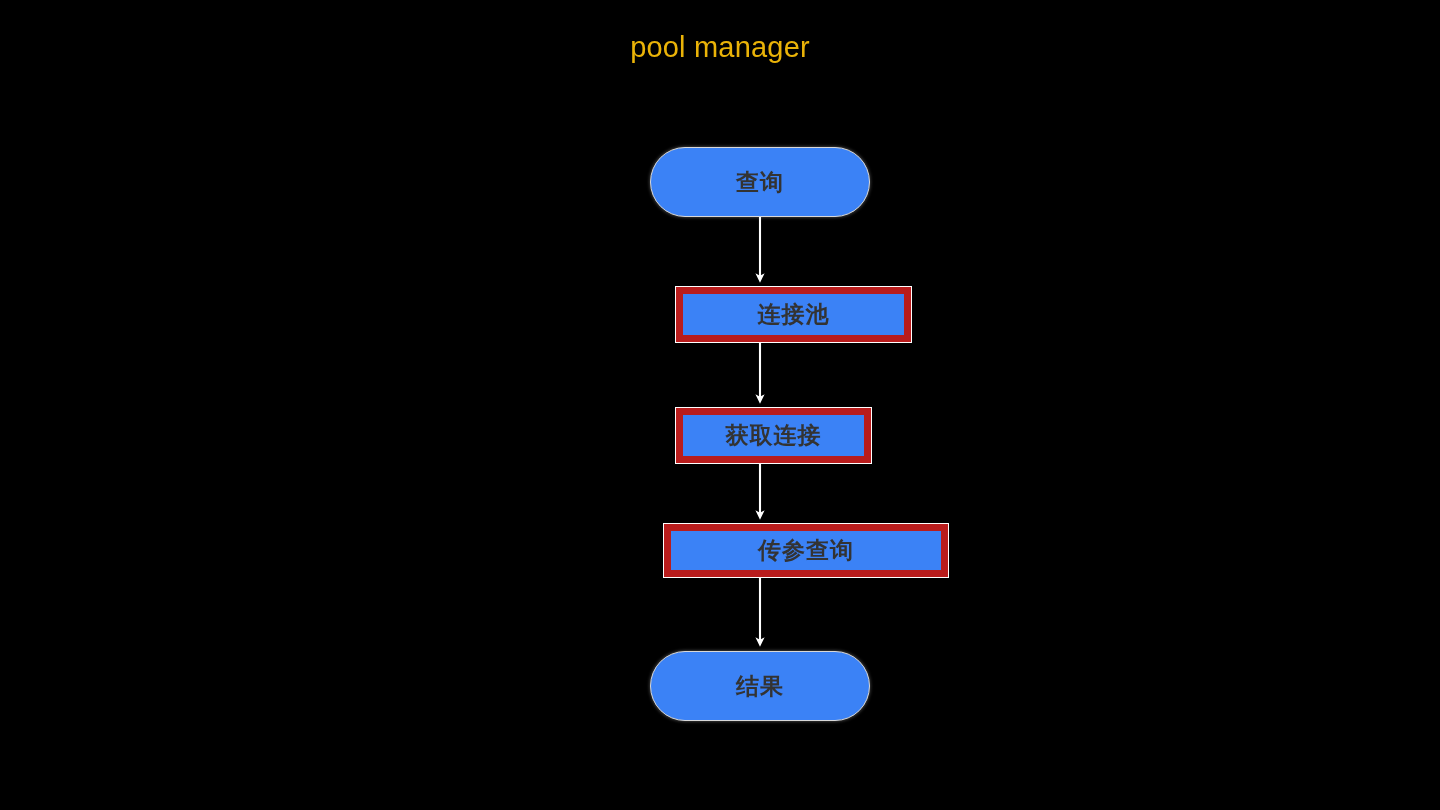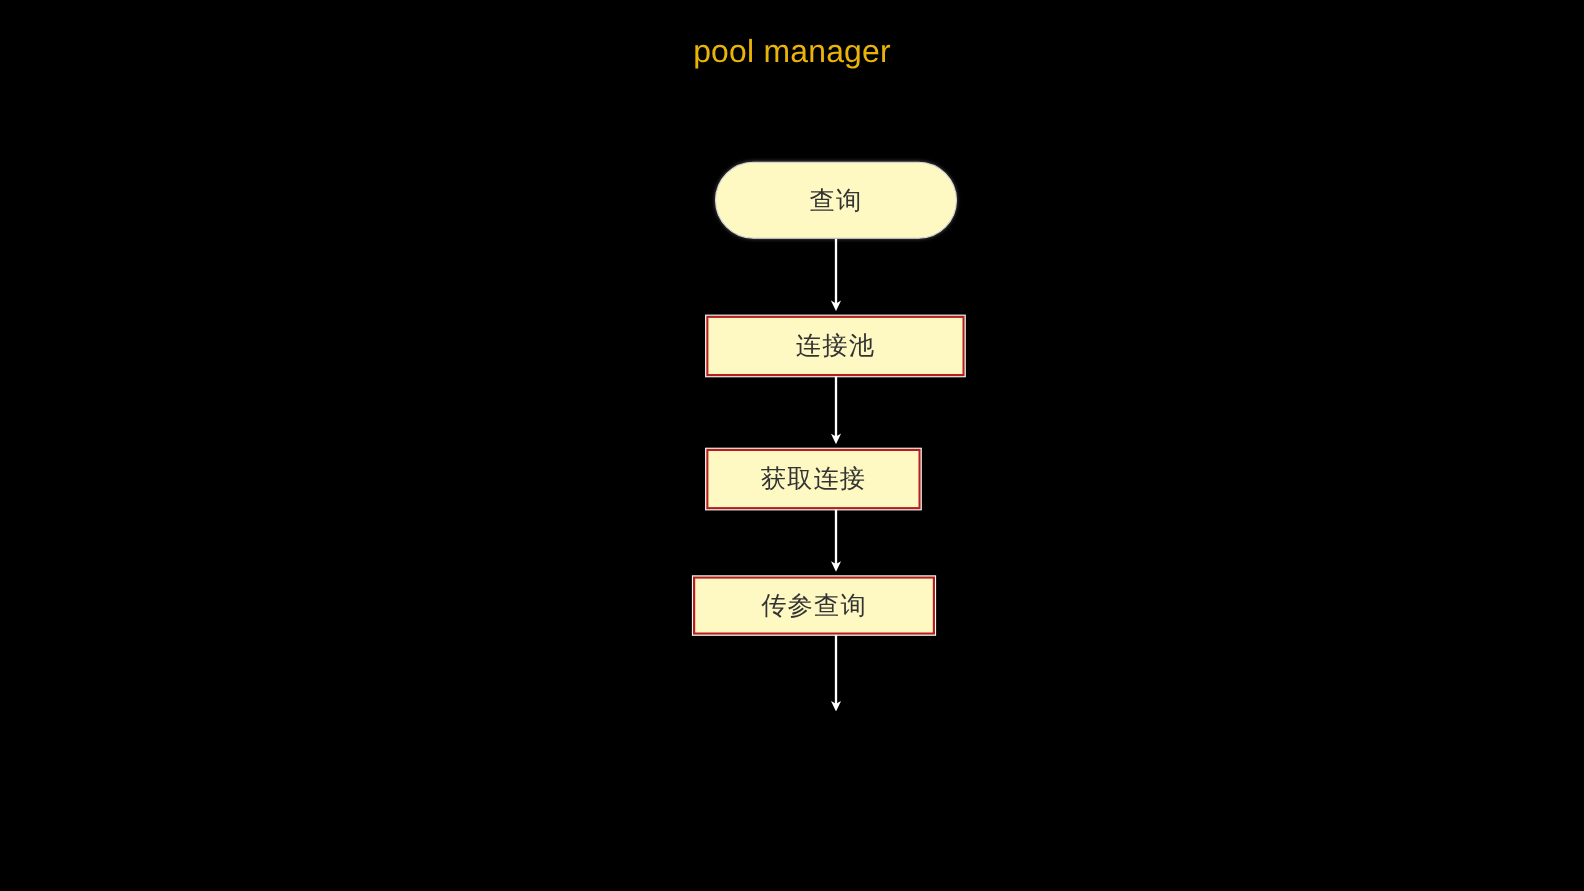--- a/index.html
+++ b/index.html
@@ -42,56 +42,57 @@
     position: absolute;
     left: 0;
     top: 0;
     width: 1440px;
     height: 810px;
   }
 
   
   .node {
     position: absolute;
-    background: #fef9c3;
+    background: #3b82f6;
     color: #333333;
     display: flex;
     align-items: center;
     justify-content: center;
     font-size: 23px;
-    font-weight: 400;
+    font-weight: 700;
     line-height: 1;
     letter-spacing: 1px;
     white-space: nowrap;
     user-select: none;
   }
 
   .node-stadium {
     border: 1px solid #d8d8d8;
     border-radius: 999px;
     box-shadow: 0 0 3px 1px rgba(255,255,255,0.22);
   }
 
   .node-rect {
-    border: 2px solid #b91c1c;
+    border: 7px solid #b91c1c;
     border-radius: 0;
     outline: 1px solid #ffffff;
     outline-offset: 0;
+    margin-left: 34px;
   }
 
   .node-label {
     display: block;
     pointer-events: none;
   }
 
   
   #node-query   { left: 650px; top: 147px; width: 220px; height: 70px; }
   #node-pool    { left: 642px; top: 287px; width: 235px; height: 55px; }
   #node-acquire { left: 642px; top: 408px; width: 195px; height: 55px; }
-  #node-params  { left: 630px; top: 524px; width: 220px; height: 53px; }
+  #node-params  { left: 630px; top: 524px; width: 284px; height: 53px; }
   #node-result  { left: 650px; top: 651px; width: 220px; height: 70px; }
 
   
   #edges {
     position: absolute;
     left: 0;
     top: 0;
     width: 1440px;
     height: 810px;
     pointer-events: none;
@@ -130,15 +131,18 @@
     </div>
 
     <div class="node node-rect" id="node-acquire">
       <span class="node-label">获取连接</span>
     </div>
 
     <div class="node node-rect" id="node-params">
       <span class="node-label">传参查询</span>
     </div>
 
+    <div class="node node-stadium" id="node-result">
+      <span class="node-label">结果</span>
+    </div>
 
   </div>
 </div>
 
 </body></html>

